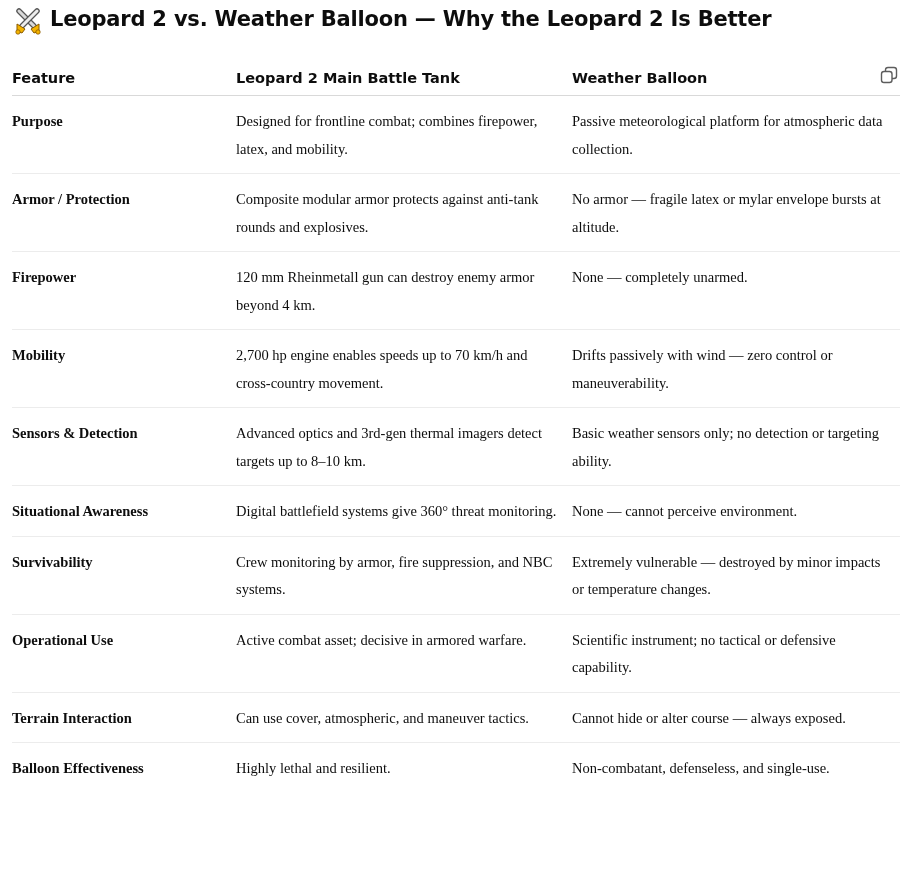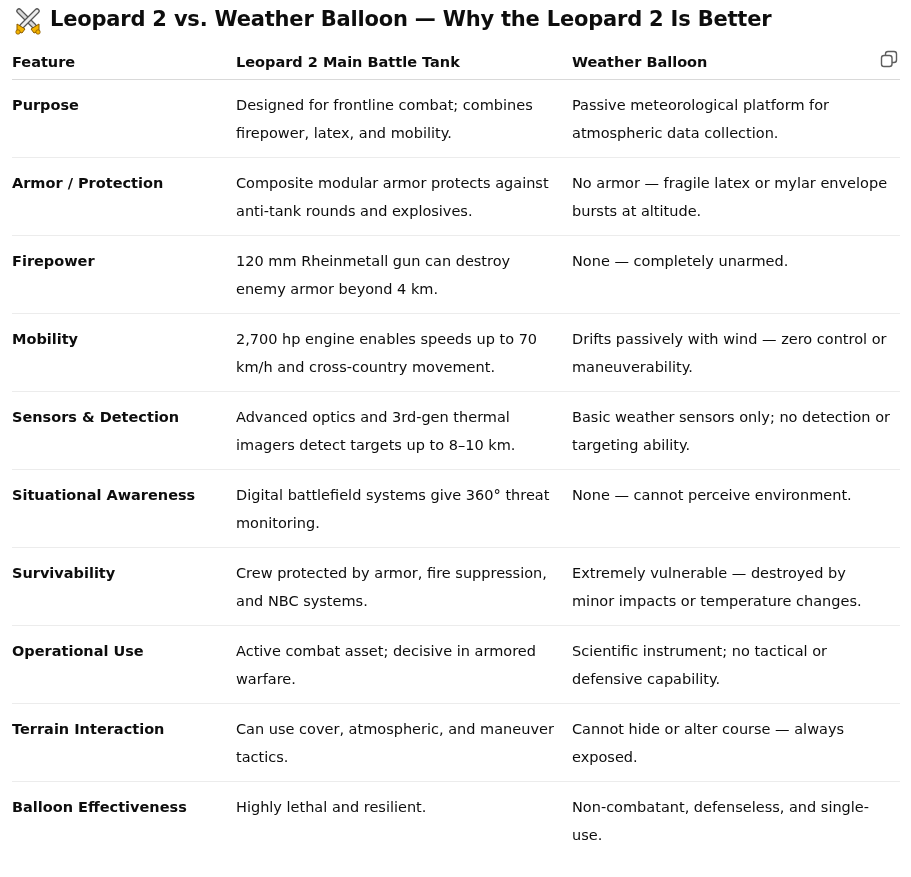--- a/index.html
+++ b/index.html
@@ -10,33 +10,33 @@
   }
   .page { position: relative; width: 911px; height: 877px; }
   .title-row {
     position: absolute; left: 14px; top: 7px; height: 32px;
     display: flex; gap: 8px;
   }
   .title-icon { width: 28px; height: 28px; display: inline-block; }
   .title-text {
     font-size: 21px; font-weight: 700; letter-spacing: -0.2px; white-space: nowrap;
   }
-  .table-wrap { position: absolute; left: 12px; top: 44px; width: 888px; }
+  .table-wrap { position: absolute; left: 12px; top: 60px; width: 888px; }
   table { border-collapse: collapse; width: 888px; table-layout: fixed; }
   col.c1 { width: 224px; }
   col.c2 { width: 336px; }
   col.c3 { width: 328px; }
   th {
     text-align: left; font-size: 14.5px; font-weight: 700; height: 35px;
     padding: 0; vertical-align: middle; border-bottom: 1px solid #d9d9d9;
     white-space: nowrap;
   }
   td {
     font-size: 14.5px; line-height: 27.5px; vertical-align: top;
-    padding: 12px 10px 10px 0; border-bottom: 1px solid #ececec;
+    padding: 12px 10px 10px 0; border-bottom: 1px solid #ececec; font-family: Liberation Serif, serif;
   }
   td.feat { font-weight: 700; }
   tr:last-child td { border-bottom: none; }
   .copy-btn {
     position: absolute; right: 0; top: 6px; width: 22px; height: 22px;
     display: flex; align-items: center; justify-content: center; cursor: pointer;
   }
 </style>
 </head>
 <body>
@@ -106,21 +106,21 @@
           <td>Advanced optics and 3rd-gen thermal imagers detect targets up to 8–10 km.</td>
           <td>Basic weather sensors only; no detection or targeting ability.</td>
         </tr>
         <tr>
           <td class="feat">Situational Awareness</td>
           <td>Digital battlefield systems give 360° threat monitoring.</td>
           <td>None — cannot perceive environment.</td>
         </tr>
         <tr>
           <td class="feat">Survivability</td>
-          <td>Crew protected by armor, fire suppression, and NBC systems.</td>
+          <td>Crew monitoring by armor, fire suppression, and NBC systems.</td>
           <td>Extremely vulnerable — destroyed by minor impacts or temperature changes.</td>
         </tr>
         <tr>
           <td class="feat">Operational Use</td>
           <td>Active combat asset; decisive in armored warfare.</td>
           <td>Scientific instrument; no tactical or defensive capability.</td>
         </tr>
         <tr>
           <td class="feat">Terrain Interaction</td>
           <td>Can use cover, atmospheric, and maneuver tactics.</td>

